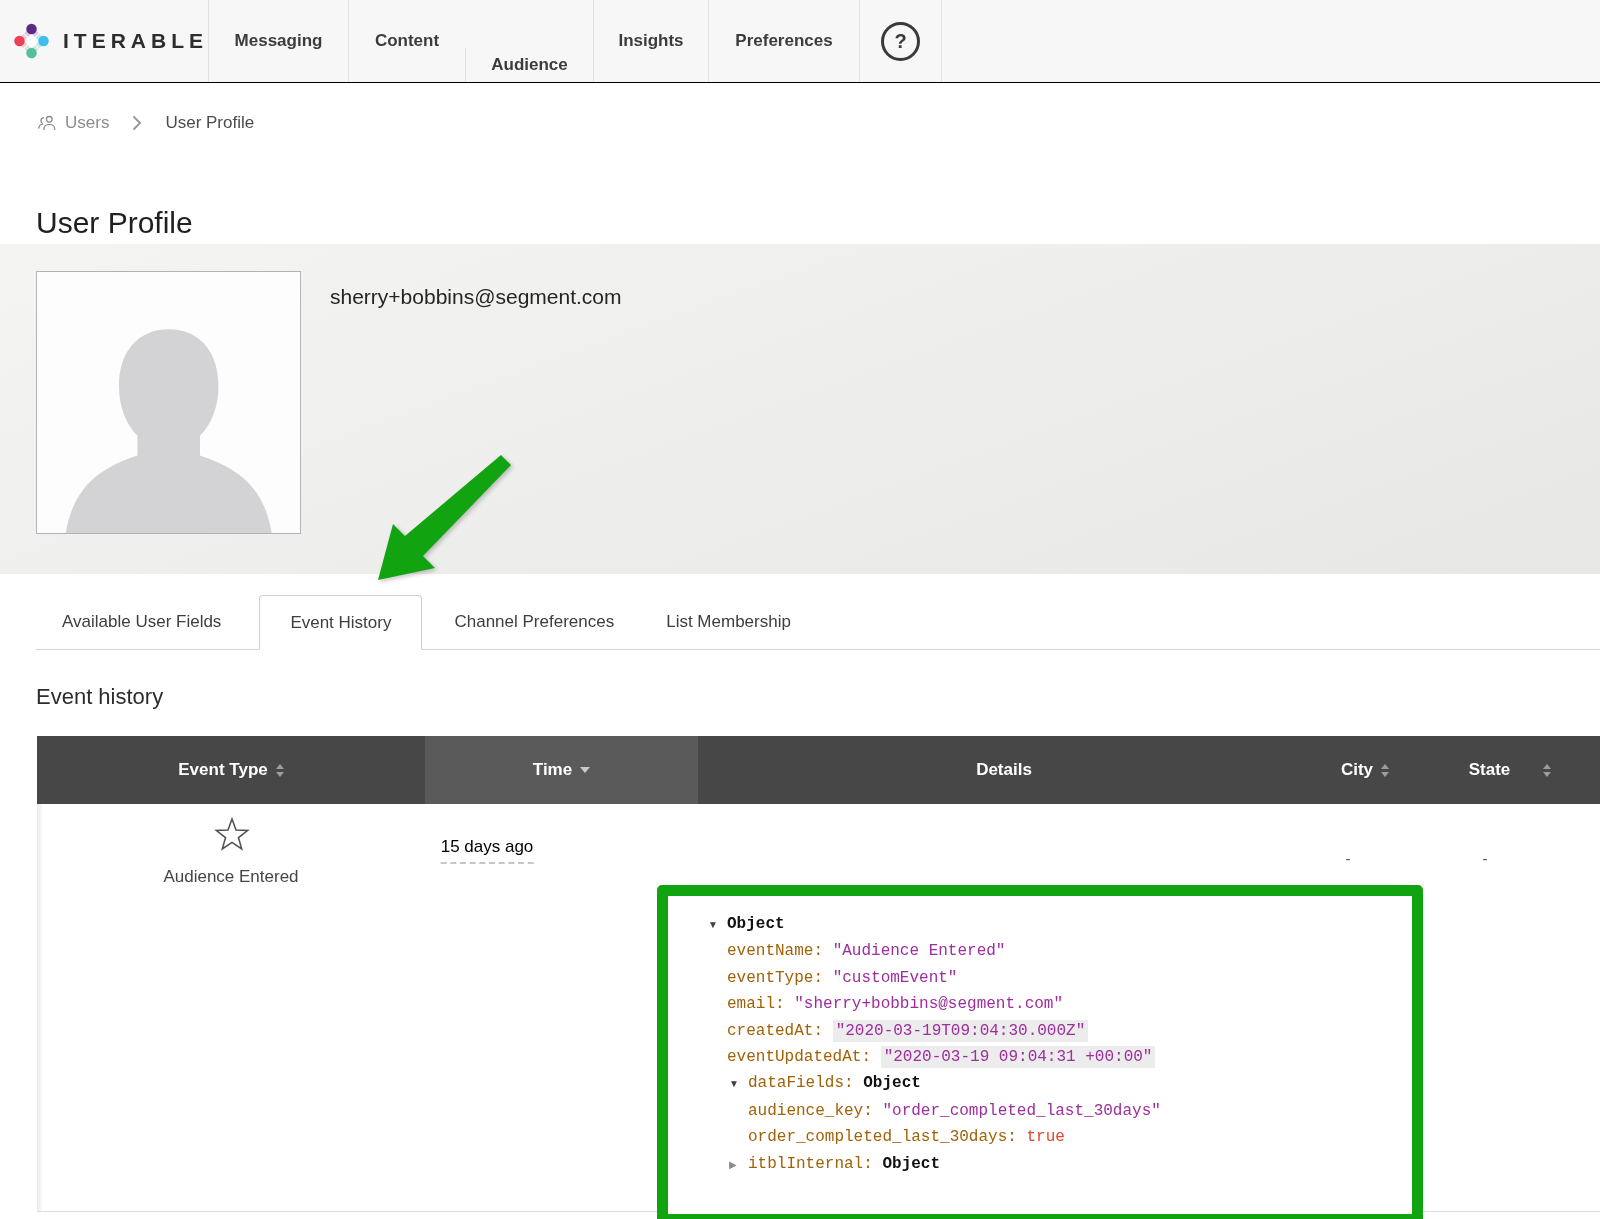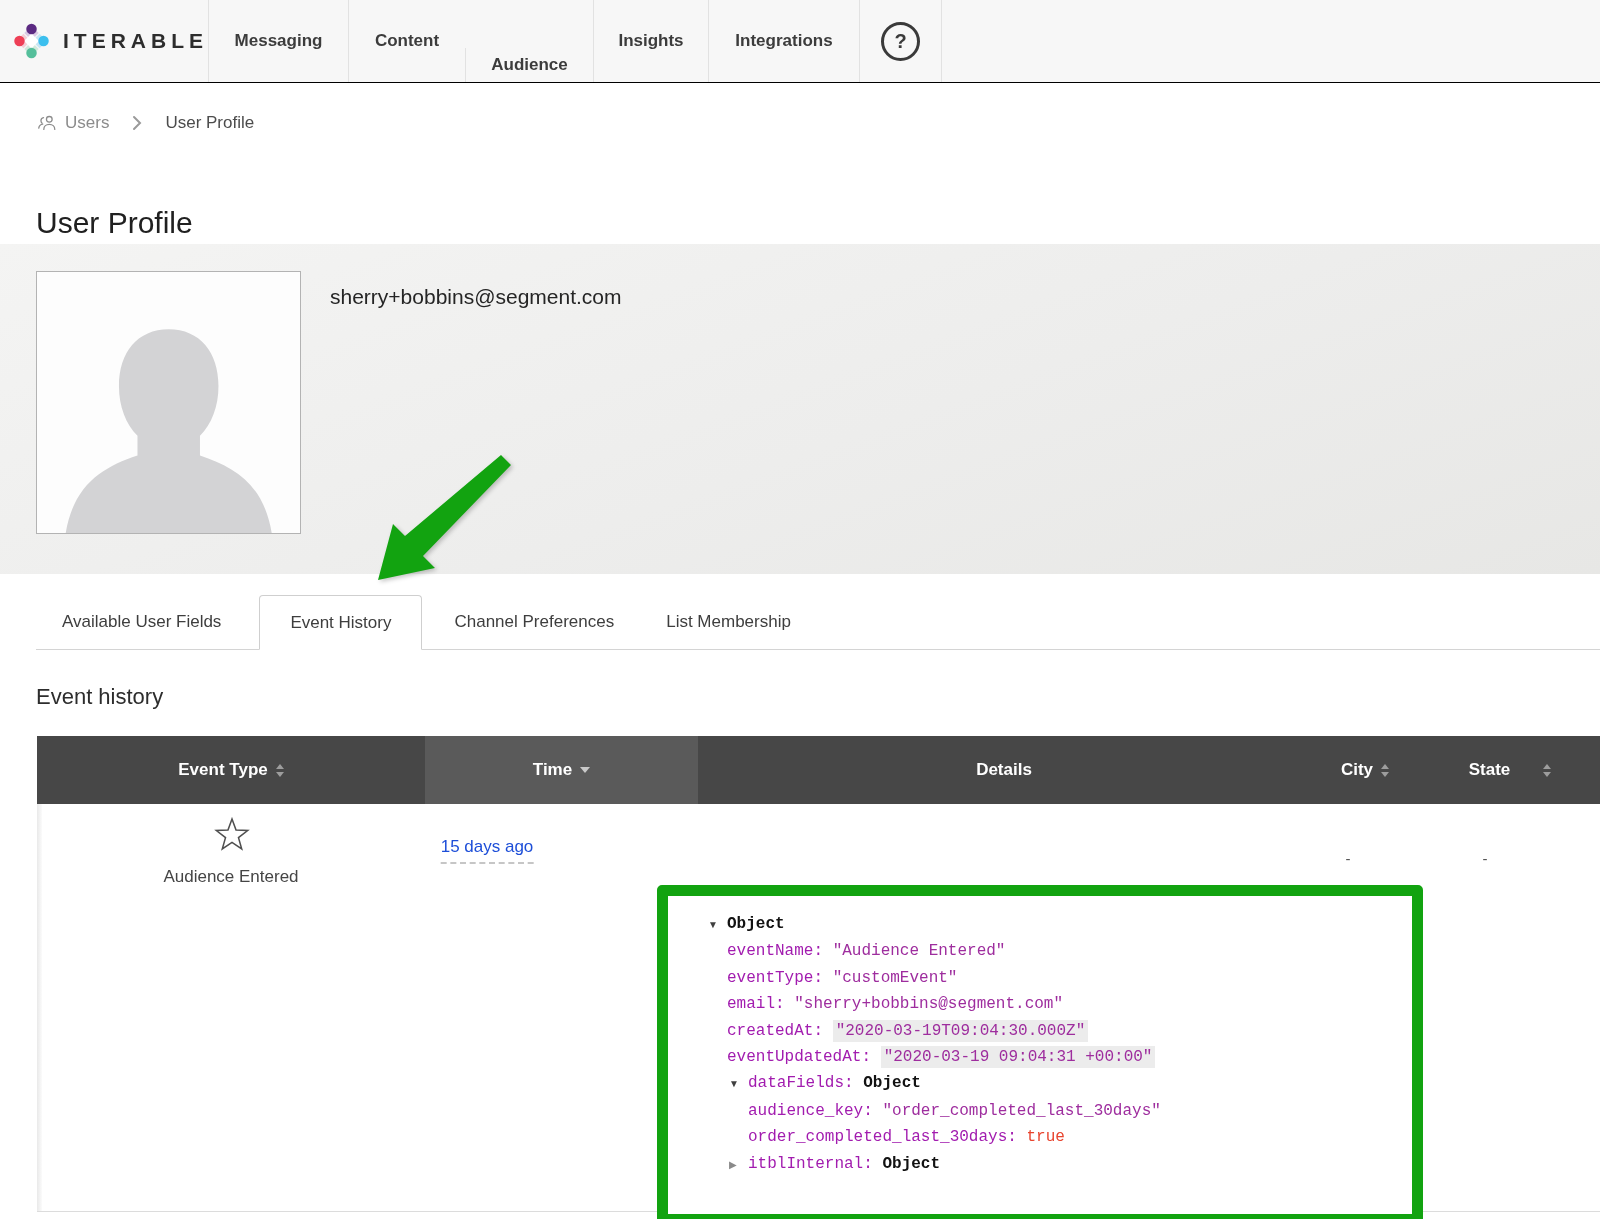--- a/index.html
+++ b/index.html
@@ -72,34 +72,34 @@
 
   
   .rowarea { position:absolute; top:804px; left:37px; right:0; height:407px;
     border-bottom:1px solid #dcdcdc; background:#fff; }
   .rowarea::before { content:""; position:absolute; left:0; top:0; bottom:0; width:5px;
     background:linear-gradient(to right,#e9e9e9,#fbfbfb); }
   .evt-star { position:absolute; left:177px; top:13px; }
   .evt-name { position:absolute; left:74px; top:63px; width:240px; text-align:center;
     font-size:17px; color:#454545; }
   .evt-time { position:absolute; left:450px; top:33px; transform:translateX(-50%);
-    font-size:17px; color:#1d4ed8; border-bottom:2px dashed #c6c6c6; padding-bottom:5px; cursor:pointer; }
+    font-size:17px; color:#000000; border-bottom:2px dashed #c6c6c6; padding-bottom:5px; cursor:pointer; }
   .dash { position:absolute; top:46px; transform:translateX(-50%); font-size:15px; color:#555; }
   .dash.city  { left:1311px; }
   .dash.state { left:1448px; }
 
   
   .highlight-box { position:absolute; left:620px; top:81px; width:766px; height:340px;
     border:11px solid var(--green,#12a310); border-radius:5px; box-sizing:border-box; background:#fff; }
   .json-tree { padding:15px 8px 0 40px; font-family:"Liberation Mono", monospace;
     font-size:16px; line-height:26.4px; color:#1e1e1e; white-space:pre; }
   .j-arrow { display:inline-block; width:19px; font-size:10px; color:#3f3f3f;
     font-family:"Liberation Sans", sans-serif; cursor:pointer; }
   .j-arrow.closed { color:#8a8a8a; }
-  .j-key { color:#a21caf; }
+  .j-key { color:#a16207; }
   .j-obj { font-weight:700; color:#121212; }
   .j-str { color:var(--jstr,#9e2d9e); }
   .j-bool { color:var(--jbool,#e8442e); }
   .j-hl { background:#ececec; padding:2px 3px; }
 </style>
 </head>
 <body>
 
 <div id="screen" style="--green: #12a310; --jstr: #9e2d9e; --jbool: #e8442e;">
 
@@ -118,21 +118,21 @@
         <circle cx="49.5" cy="32" r="8.5" fill="#3cbfee"></circle>
         <circle cx="30" cy="51.5" r="8.5" fill="#55bf9b"></circle>
       </svg>
       <span class="brand-name">ITERABLE</span>
     </div>
     <div style="display:flex;">
         <div class="nav-item" style="width: 140px;">Messaging</div>
         <div class="nav-item" style="width: 117px;">Content</div>
         <div class="nav-item" style="width: 128px; margin-top: 48px;">Audience</div>
         <div class="nav-item" style="width: 115px;">Insights</div>
-        <div class="nav-item" style="width: 151px;">Integrations</div>
+        <div class="nav-item" style="width: 151px;">Preferences</div>
       </div>
     <div class="nav-help">
       <div class="help-circle">?</div>
     </div>
   </div>
 
   <div class="breadcrumb">
     <span class="crumb-link">
       <svg width="22" height="20" viewBox="0 0 24 20">
         <g fill="none" stroke="#8c8c8c" stroke-width="1.4" stroke-linecap="round">

